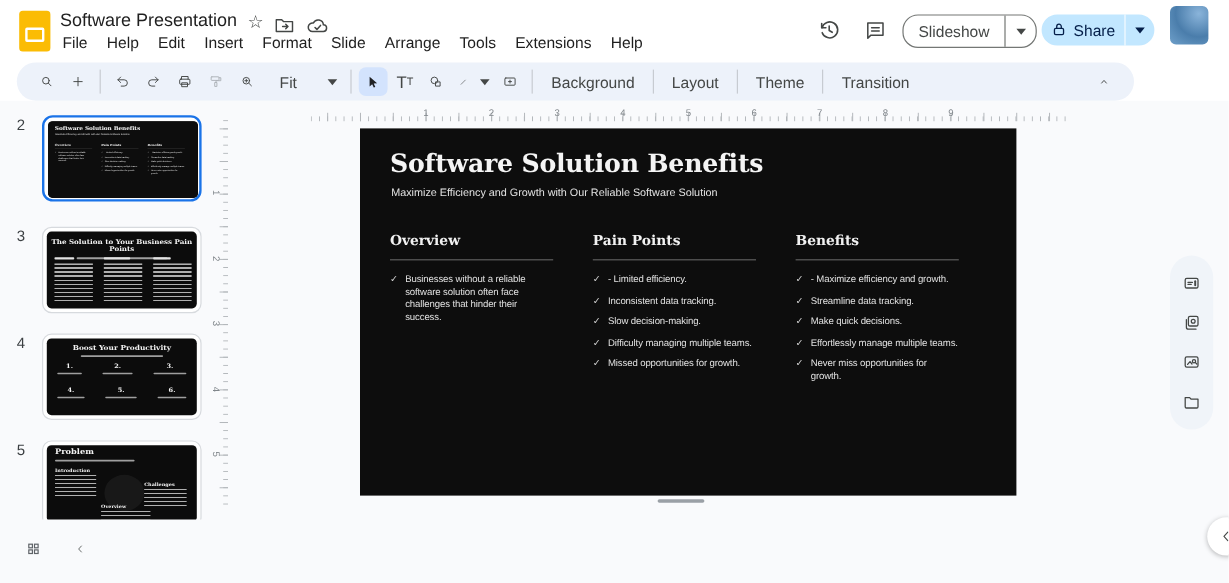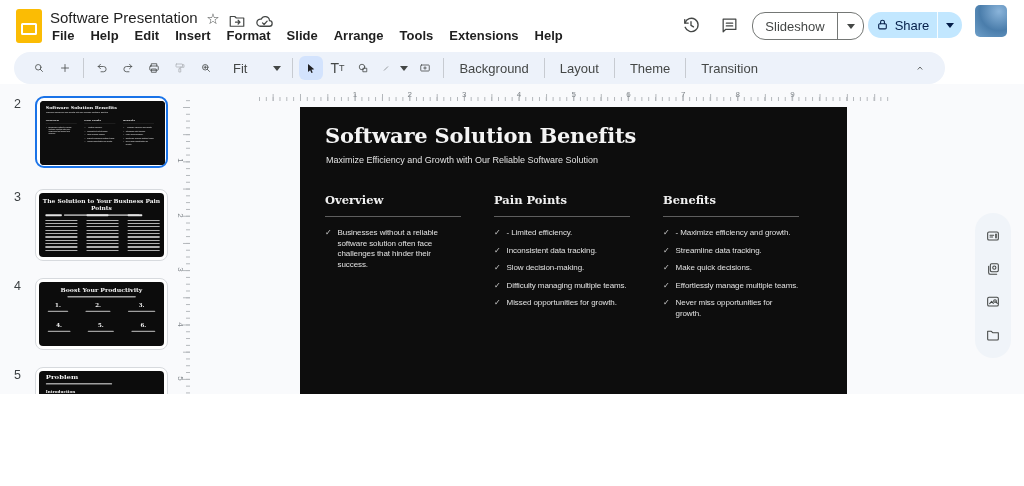--- a/index.html
+++ b/index.html
@@ -1,28 +1,28 @@
 <!DOCTYPE html>
 <html><head>
 <meta charset="utf-8">
 <style>
   html,body{margin:0;padding:0;background:#fff;}
-  .app{position:relative;width:1024px;height:394px;overflow:hidden;background:#fff;
+  .app{position:relative;width:1024px;height:486px;overflow:hidden;background:#fff;
        font-family:"Liberation Sans","DejaVu Sans",sans-serif;color:#3c4043;-webkit-font-smoothing:antialiased;}
   svg{display:block;}
   .ic{stroke:#444746;stroke-width:1.6;fill:none;stroke-linecap:round;stroke-linejoin:round;}
 
   
   .topbar{position:absolute;left:0;top:0;width:1024px;height:52px;background:#fff;}
   .slides-logo{position:absolute;left:16px;top:9px;width:26px;height:34px;background:#fbbc04;border-radius:3px;}
   .slides-logo .inner{position:absolute;left:5px;top:14px;width:12px;height:8px;border:2.5px solid #fff;border-radius:1.5px;}
   .doc-title{position:absolute;left:50px;top:9px;font-size:15px;color:#1f1f1f;white-space:nowrap;}
   .tb-icn{position:absolute;top:12px;width:20px;height:20px;}
   .star{left:204px;top:10px;font-size:15px;color:#444746;width:18px;height:18px;line-height:18px;text-align:center;}
-  .menubar{position:absolute;left:44px;top:27px;display:flex;font-size:13px;color:#1f1f1f;font-weight:bold;}
+  .menubar{position:absolute;left:44px;top:27px;display:flex;font-size:13px;color:#1f1f1f;}
   .menubar span{padding:1px 8px;border-radius:4px;cursor:default;}
   .right-cluster button{border:none;background:none;padding:0;margin:0;cursor:pointer;}
   .icon-btn{position:absolute;width:28px;height:28px;display:flex;align-items:center;justify-content:center;border-radius:50%;background:none;border:none;}
   .btn-history{left:677px;top:11px;}
   .btn-comment{left:715px;top:11px;}
   .slideshow-btn{position:absolute;left:752px;top:12px;height:26px;width:110px;border:1px solid #747775;border-radius:13px;
      background:#fff;display:flex;align-items:center;font-size:13px;color:#444746;}
   .slideshow-btn .lbl{flex:1;text-align:center;}
   .slideshow-btn .split{width:25px;height:100%;border-left:1px solid #747775;display:flex;align-items:center;justify-content:center;}
   .share-btn{position:absolute;left:868px;top:12px;height:26px;width:94px;border-radius:13px;background:#c2e7ff;

